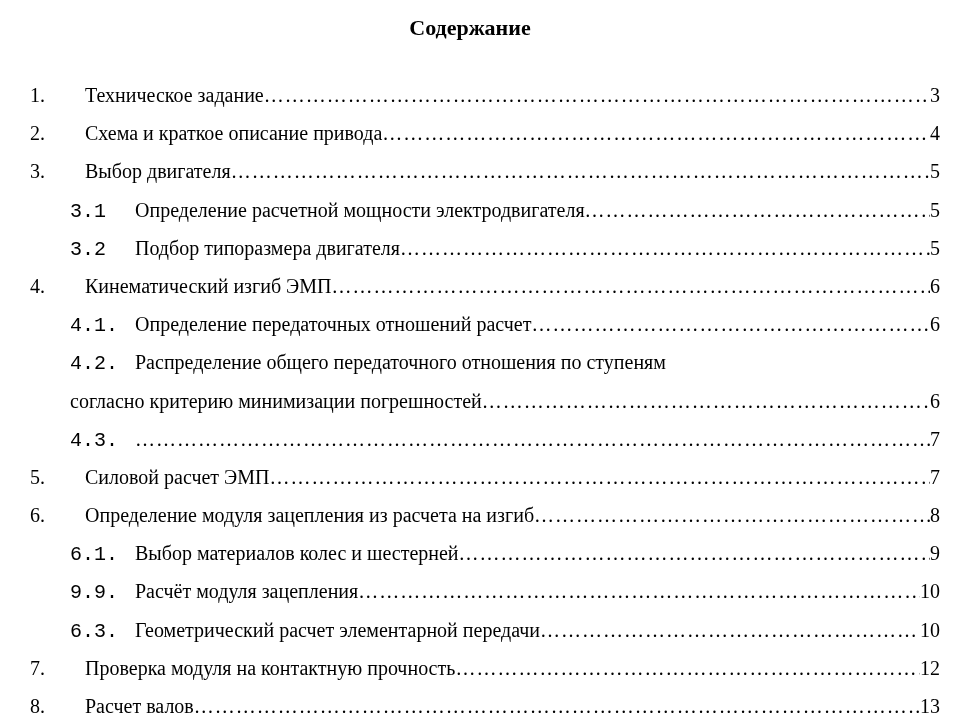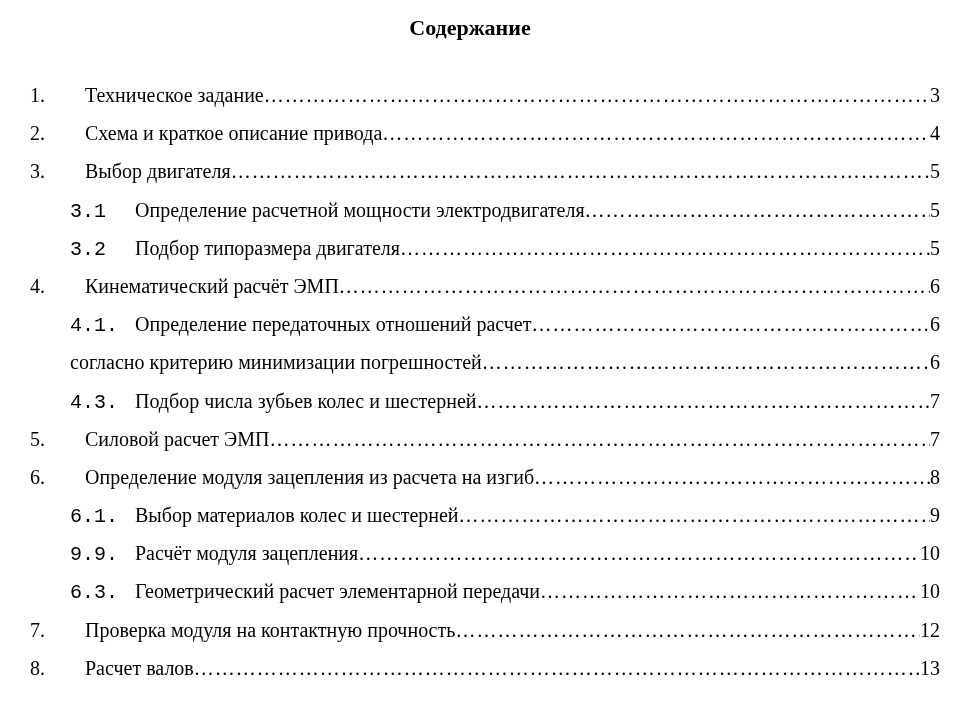--- a/index.html
+++ b/index.html
@@ -75,38 +75,41 @@
         <span class="page">5</span>
       </div>
       <div class="row sub">
         <span class="num">3.2</span>
         <span class="label">Подбор типоразмера двигателя</span>
         <span class="leader">……………………………………………………………………………………………………………………………………………………</span>
         <span class="page">5</span>
       </div>
       <div class="row">
         <span class="num">4.</span>
-        <span class="label">Кинематический расчёт ЭМП</span>
+        <span class="label">Кинематический изгиб ЭМП</span>
         <span class="leader">……………………………………………………………………………………………………………………………………………………</span>
         <span class="page">6</span>
       </div>
       <div class="row sub">
         <span class="num">4.1.</span>
         <span class="label">Определение передаточных отношений расчет</span>
         <span class="leader">……………………………………………………………………………………………………………………………………………………</span>
         <span class="page">6</span>
       </div>
+      <div class="row sub">
+        <span class="num">4.2.</span>
+        <span class="label">Распределение общего передаточного отношения по ступеням</span>
+      </div>
       <div class="row cont">
         <span class="label">согласно критерию минимизации погрешностей</span>
         <span class="leader">……………………………………………………………………………………………………………………………………………………</span>
         <span class="page">6</span>
       </div>
       <div class="row sub">
         <span class="num">4.3.</span>
-        <span class="label">Подбор числа зубьев колес и шестерней</span>
         <span class="leader">……………………………………………………………………………………………………………………………………………………</span>
         <span class="page">7</span>
       </div>
       <div class="row">
         <span class="num">5.</span>
         <span class="label">Силовой расчет ЭМП</span>
         <span class="leader">……………………………………………………………………………………………………………………………………………………</span>
         <span class="page">7</span>
       </div>
       <div class="row">

